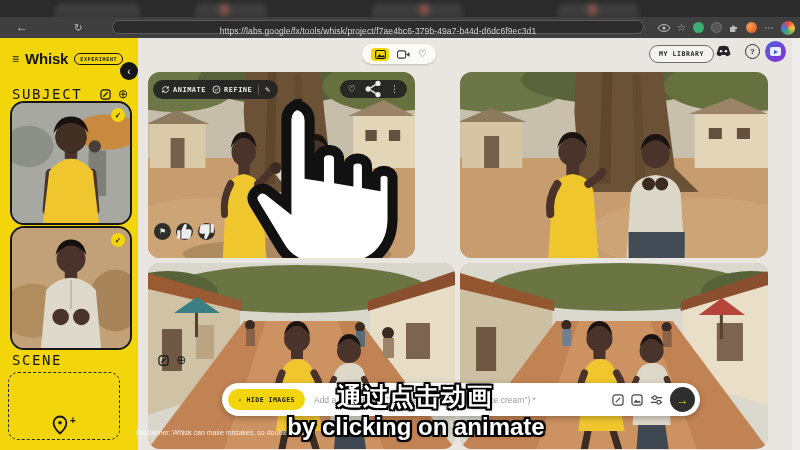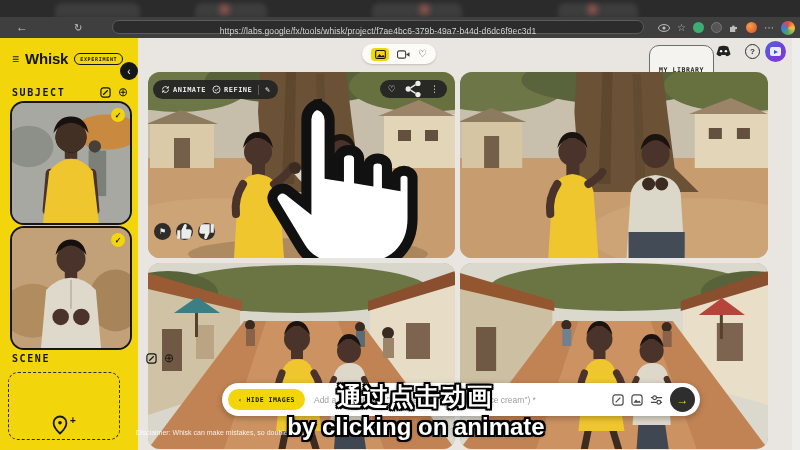--- a/index.html
+++ b/index.html
@@ -23,21 +23,21 @@
   .dotico{width:11px;height:11px;border-radius:50%;}
 
   
   .sidebar{position:absolute;left:0;top:38px;width:138px;height:412px;background:#F2D60B;z-index:3;}
   .side-head{position:absolute;left:12px;top:12px;display:flex;align-items:center;gap:6px;color:#151515;}
   .menu-ic{font-size:12px;font-weight:bold;}
   .app-title{font-size:15px;font-weight:bold;letter-spacing:-.2px;}
   .badge{border:1px solid #151515;border-radius:9px;font-size:5px;font-weight:bold;
          padding:2px 5px;letter-spacing:.7px;}
   .sec-row{position:absolute;left:12px;right:10px;display:flex;align-items:center;color:#151515;}
-  .sec-label{font-size:10px;font-weight:bold;letter-spacing:1.6px;}
+  .sec-label{font-size:14px;font-weight:normal;letter-spacing:1.6px;}
   .sec-sp{flex:1;}
   .sec-ic{display:flex;align-items:center;gap:7px;}
   .addglyph{font-size:12px;line-height:1;}
   .card{position:absolute;left:10px;width:118px;height:120px;border:2px solid #161616;
         border-radius:14px;overflow:hidden;background:#9a948a;}
   .card svg{display:block;width:100%;height:100%;}
   .chk{position:absolute;top:5px;right:5px;width:14px;height:14px;border-radius:50%;
        background:#F2D60B;color:#151515;font-size:8px;font-weight:bold;display:flex;
        align-items:center;justify-content:center;}
   .dashbox{position:absolute;left:8px;top:334px;width:112px;height:68px;border:1.6px dashed #2c2c2c;
@@ -49,38 +49,38 @@
             justify-content:center;z-index:4;}
 
   
   .content{position:absolute;left:138px;top:38px;width:662px;height:412px;}
   .toolpill{position:absolute;left:224px;top:6px;width:74px;height:20px;background:#FCFBF8;
             border-radius:12px;box-shadow:0 1px 2px rgba(0,0,0,.18);display:flex;align-items:center;
             justify-content:center;gap:8px;}
   .imgbtn{width:18px;height:13px;background:#F2D60B;border-radius:4px;display:flex;
           align-items:center;justify-content:center;}
   .heart-sm{color:#3c3c3c;font-size:10px;line-height:1;}
-  .mylib{position:absolute;left:511px;top:7px;height:16px;padding:16px 9px;border:1px solid #6e6e6e;
+  .mylib{position:absolute;left:511px;top:7px;height:16px;padding:0 9px;border:1px solid #6e6e6e;
          border-radius:10px;background:#F5F3EF;color:#1f1f1f;font-size:6.5px;font-weight:bold;
          letter-spacing:.6px;display:flex;align-items:center;}
   .discord{position:absolute;left:577px;top:7px;}
   .help{position:absolute;left:607px;top:6px;width:13px;height:13px;border:1.2px solid #2e2e2e;
         border-radius:50%;color:#2e2e2e;font-size:8px;font-weight:bold;display:flex;
         align-items:center;justify-content:center;}
   .avatar{position:absolute;left:627px;top:3px;width:21px;height:21px;border-radius:50%;
           background:linear-gradient(135deg,#4d63e0,#7a3bd6 70%);display:flex;align-items:center;
           justify-content:center;}
   .avatar .pin2{width:11px;height:9px;background:#e8ecff;border-radius:2px;display:flex;
           align-items:center;justify-content:center;}
   .avatar .tri{width:0;height:0;border-left:4px solid #3b4fd8;border-top:2.8px solid transparent;
           border-bottom:2.8px solid transparent;}
 
   .photo{position:absolute;border-radius:12px;overflow:hidden;background:#b9a98f;}
   .photo svg{display:block;width:100%;height:100%;}
-  #img1{left:10px;top:34px;width:307px;height:186px;}
+  #img1{left:10px;top:34px;width:267px;height:186px;}
   #img2{left:322px;top:34px;width:308px;height:186px;}
   #img3{left:10px;top:225px;width:307px;height:186px;}
   #img4{left:322px;top:225px;width:308px;height:186px;}
 
   .ov-tl{position:absolute;left:5px;top:8px;height:19px;background:rgba(36,36,36,.93);
          border-radius:11px;display:flex;align-items:center;gap:6px;padding:0 8px;color:#ececec;}
   .ovbtn{display:flex;align-items:center;gap:3px;font-size:7px;font-weight:bold;letter-spacing:.5px;}
   .ovdiv{width:1px;height:10px;background:#5c5c5c;}
   .pen{font-size:8px;}
   .ov-tr{position:absolute;right:8px;top:8px;height:18px;background:rgba(36,36,36,.93);

